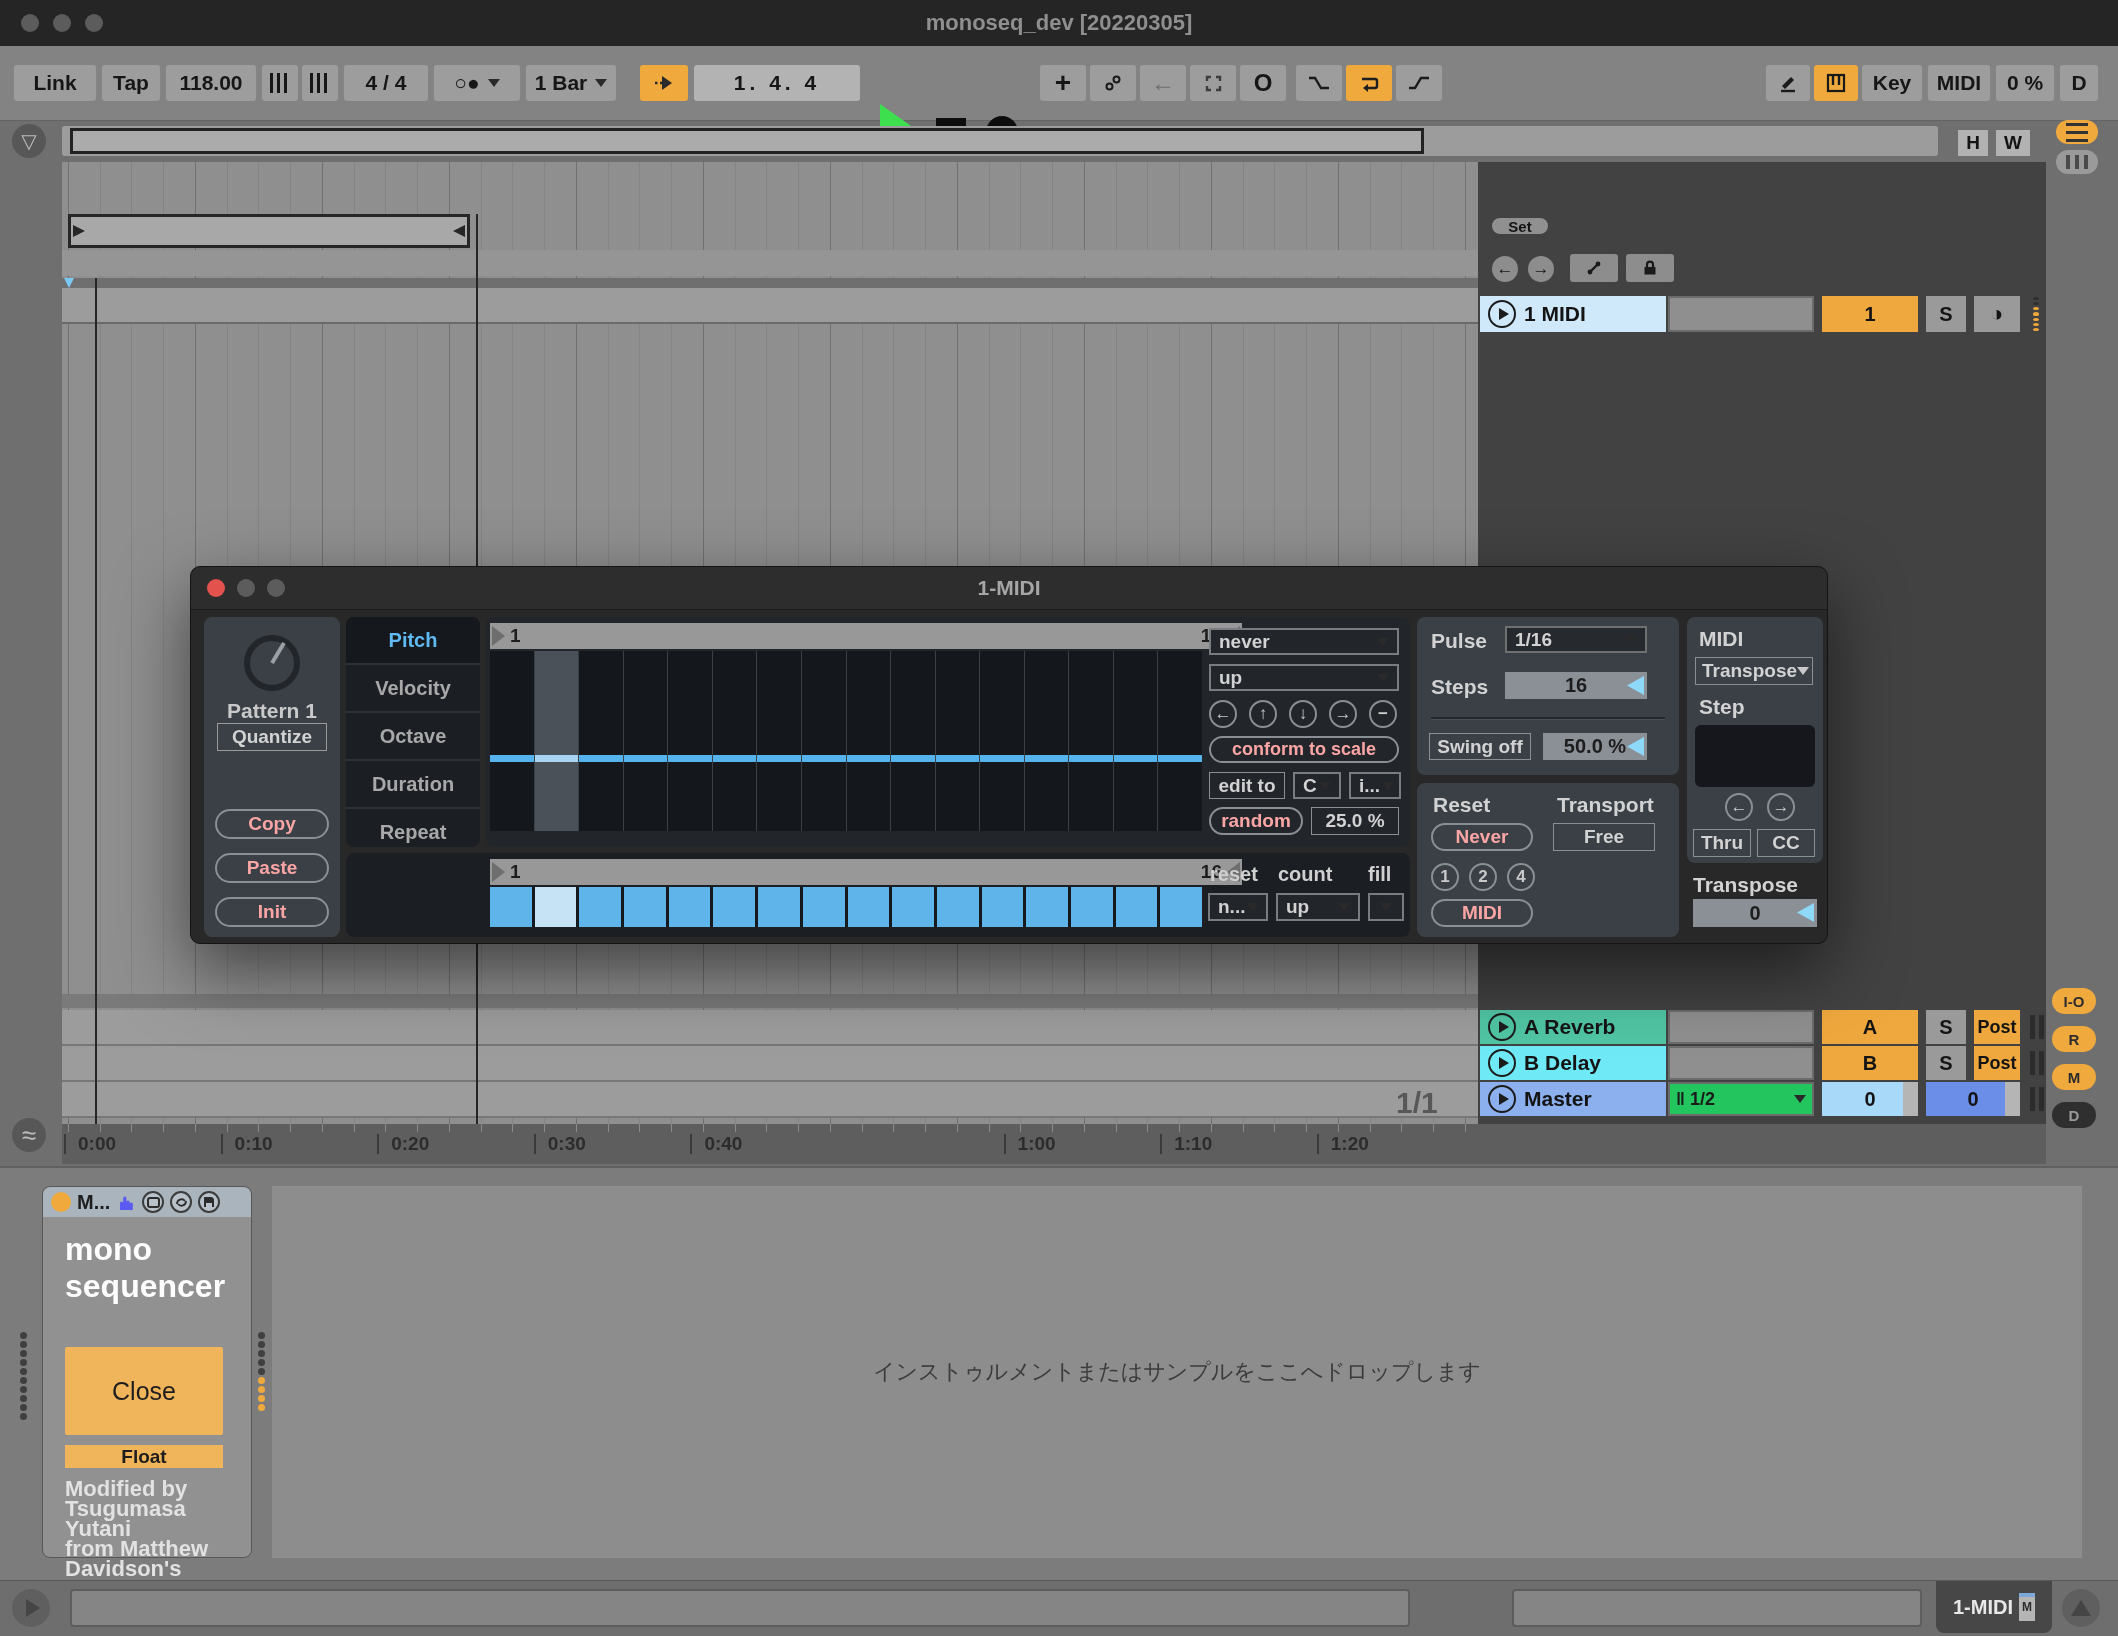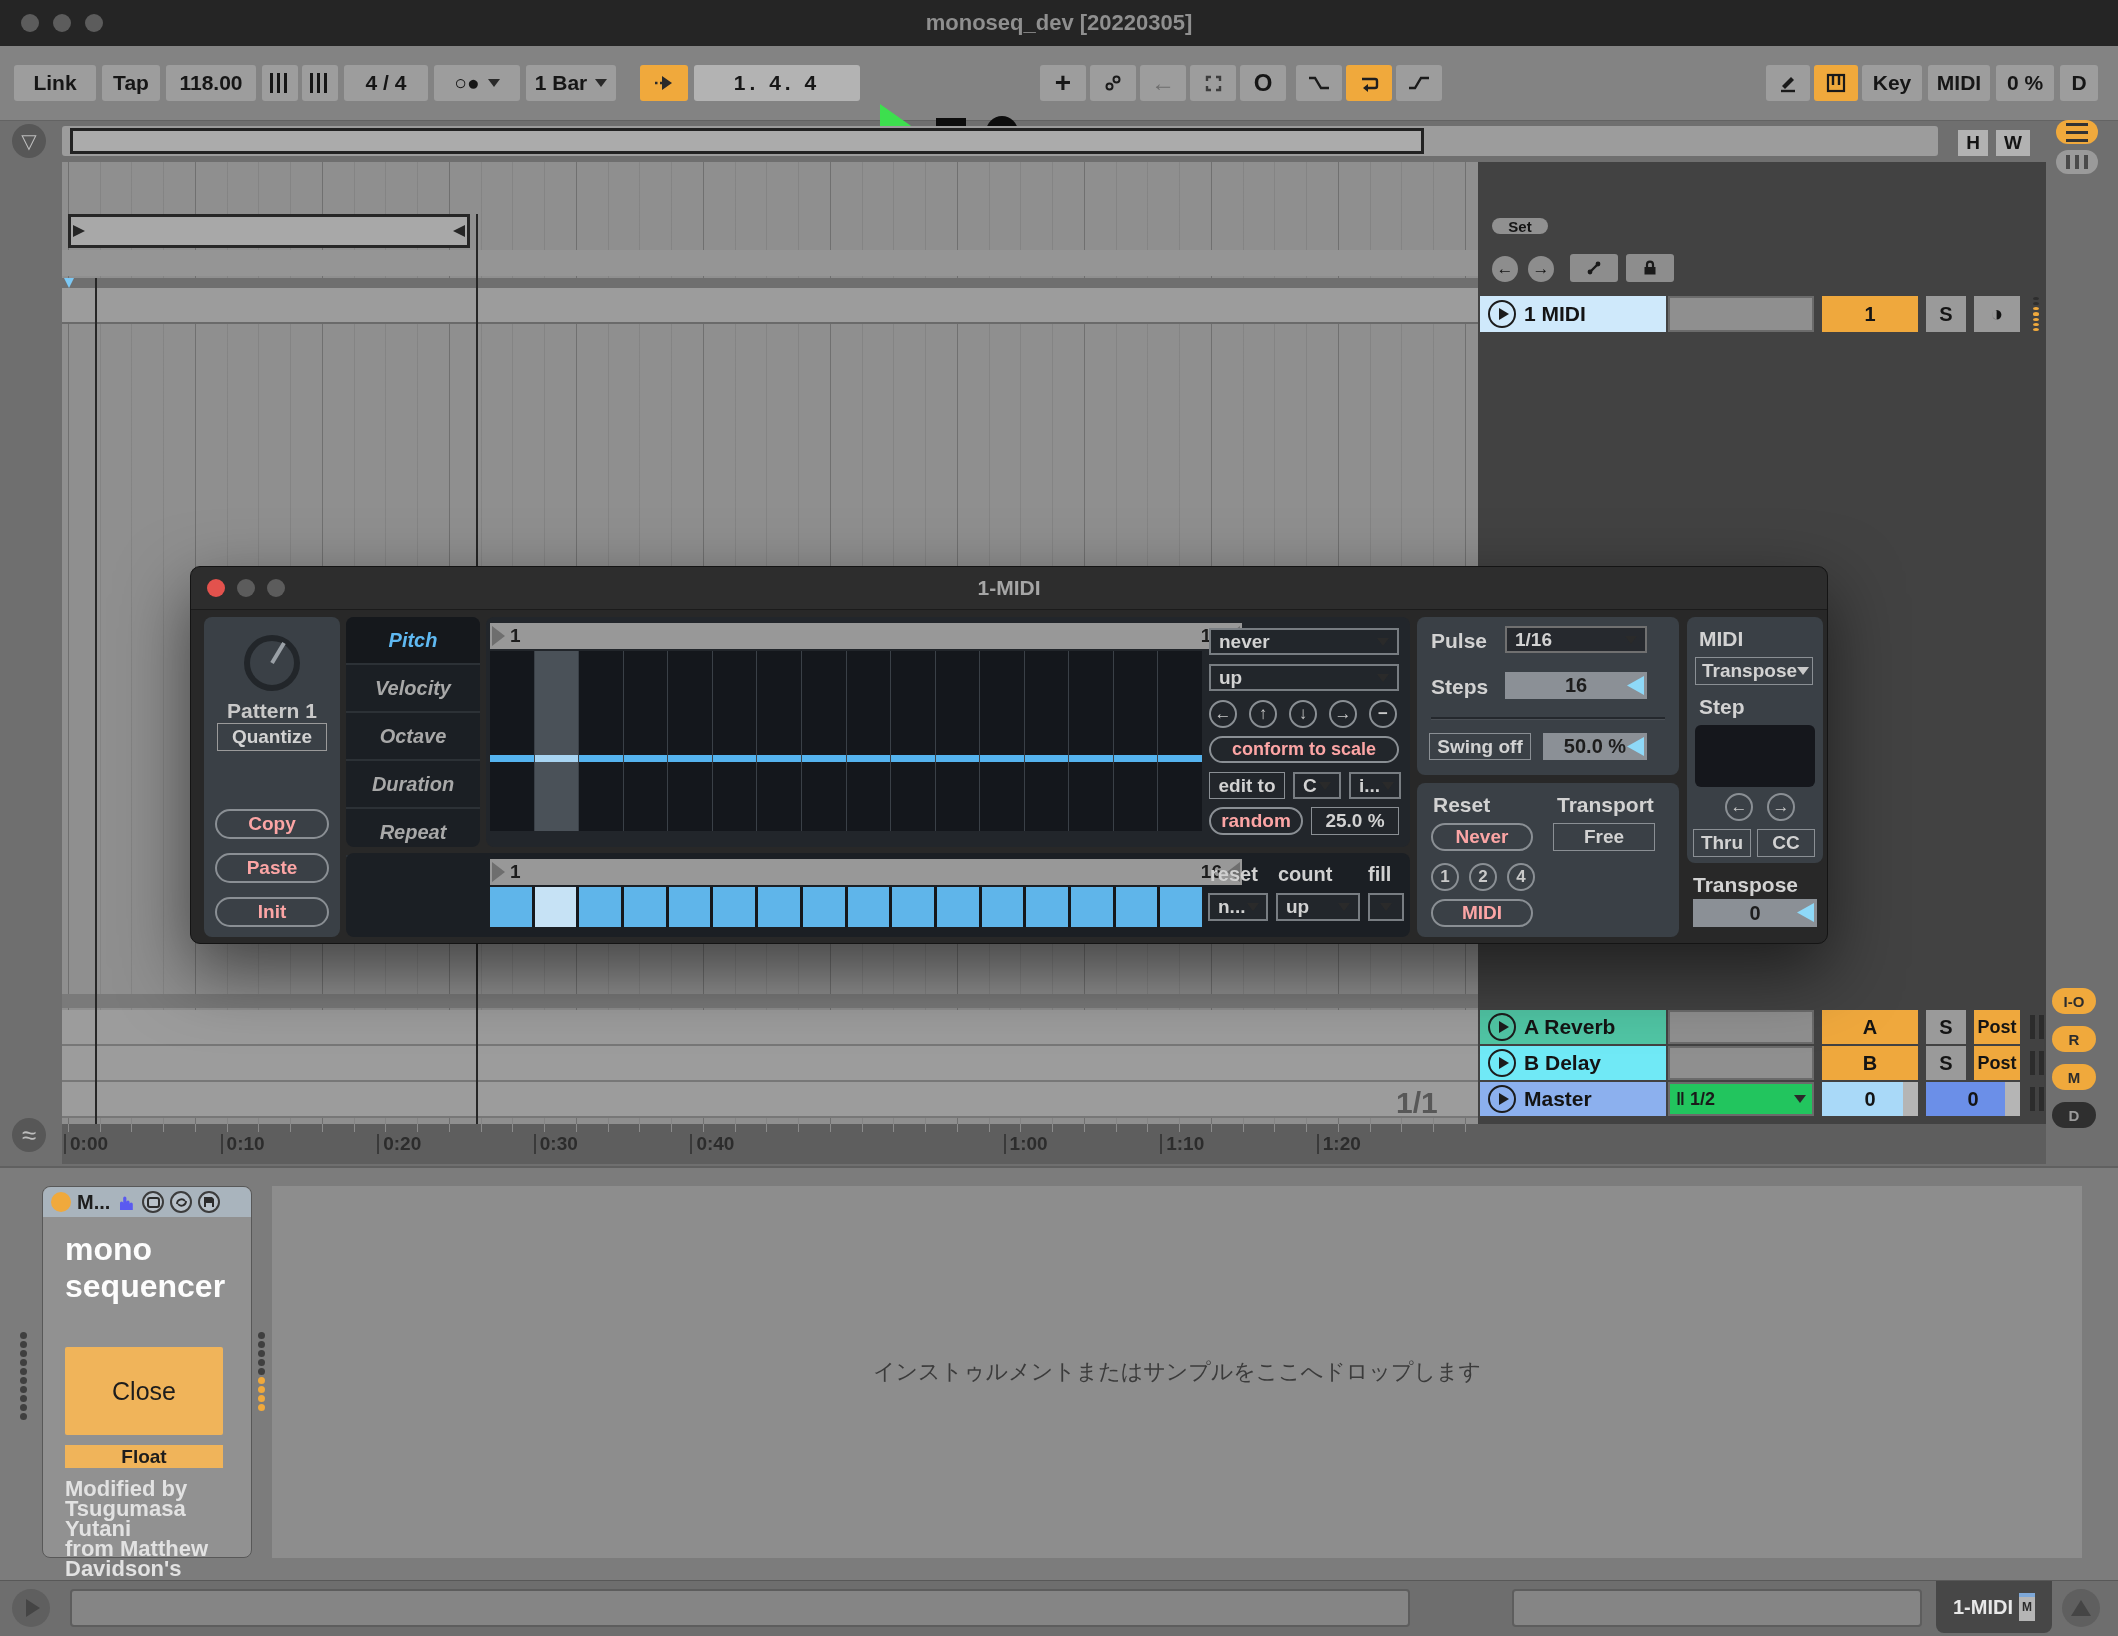--- a/index.html
+++ b/index.html
@@ -49,37 +49,37 @@
   .cell{position:absolute;top:0;height:100%;box-sizing:border-box;display:flex;align-items:center;}
   .namecell{left:2px;width:186px;padding-left:8px;gap:8px;font-weight:bold;font-size:21px;color:#141414;}
   .graybox{left:190px;width:146px;background:#8f8f8f;border:2px solid #6b6b6b;}
   .valbox{justify-content:center;font-weight:bold;font-size:20px;color:#141414;}
   .playci{width:24px;height:24px;border-radius:50%;border:2px solid #1c1c1c;display:flex;align-items:center;justify-content:center;flex:none;}
   .playci i{display:block;width:0;height:0;border-left:10px solid #1c1c1c;border-top:6px solid transparent;border-bottom:6px solid transparent;margin-left:3px;}
   .sideoval{left:2052px;width:44px;height:26px;border-radius:13px;background:#f0a93c;color:#2d2d2d;font-weight:bold;font-size:15px;display:flex;align-items:center;justify-content:center;}
   
   #truler{left:62px;top:1124px;width:1984px;height:40px;background:#5e5e5e;}
   #truler .ticks{position:absolute;left:6px;top:0;width:1416px;height:8px;background:repeating-linear-gradient(90deg,#8b8b8b 0 1px,transparent 1px 31.75px);}
-  .tlab{position:absolute;top:10px;color:#2c2c2c;font-size:19px;font-weight:600;border-left:2px solid #3a3a3a;padding-left:4px;line-height:20px;}
+  .tlab{position:absolute;top:10px;color:#2c2c2c;font-size:19px;font-weight:600;border-left:2px solid #3a3a3a;padding-left:12px;line-height:20px;}
   
   #seqwin{left:190px;top:566px;width:1636px;height:376px;background:#282828;border:1px solid #141414;border-radius:10px;box-shadow:0 26px 70px rgba(0,0,0,.55);z-index:50;}
   #seqtitle{left:0;top:0;width:100%;height:42px;background:#2d2d2d;border-bottom:1px solid #1b1b1b;border-radius:10px 10px 0 0;}
   #seqtitle .title{width:100%;text-align:center;line-height:42px;color:#a6a6a6;font-weight:bold;font-size:21px;}
   .panel{position:absolute;border-radius:8px;}
   .pA{background:#3a4046;}
   .pD{background:#1b1f24;}
   .wlabel{position:absolute;color:#d2d2d2;font-weight:bold;font-size:21px;}
   .pill{position:absolute;border:2px solid #8a8f94;border-radius:15px;color:#fca5a5;font-size:19px;font-weight:600;display:flex;align-items:center;justify-content:center;background:transparent;box-sizing:border-box;}
   .wbox{position:absolute;border:2px solid #8a8f94;color:#d2d2d2;font-size:19px;font-weight:600;display:flex;align-items:center;box-sizing:border-box;background:transparent;}
   .wbox .caret,.pill .caret{border-top-color:#c9c9c9;}
   .wdd{position:absolute;border:2px solid #787d82;background:#22262b;color:#d2d2d2;font-size:19px;font-weight:600;display:flex;align-items:center;box-sizing:border-box;padding:0 8px;justify-content:space-between;}
   .slider{position:absolute;background:#8b9096;color:#1d1d1d;font-size:20px;font-weight:bold;display:flex;align-items:center;justify-content:center;box-sizing:border-box;}
   .cyan-tri{position:absolute;right:3px;top:4px;width:17px;height:19px;background:#8ed9f8;clip-path:polygon(100% 0,0 50%,100% 100%);}
   .circbtn{position:absolute;width:28px;height:28px;border-radius:50%;border:2px solid #8a8f94;color:#c9c9c9;font-size:17px;font-weight:bold;display:flex;align-items:center;justify-content:center;box-sizing:border-box;}
-  #seqtabs .tab{height:46px;display:flex;align-items:center;justify-content:center;color:#a8a8a8;font-size:20px;font-weight:600;border-bottom:2px solid #2c3136;font-style:italic;}
+  #seqtabs .tab{height:46px;display:flex;align-items:center;justify-content:center;color:#a8a8a8;font-size:20px;font-weight:600;border-bottom:2px solid #2c3136;}
   #seqtabs .tab.active{color:#5fb9f2;background:#15181c;border-radius:8px 8px 0 0;}
   .gridheader{position:absolute;height:26px;background:#989898;color:#1d1d1d;font-weight:bold;font-size:19px;display:flex;align-items:center;justify-content:space-between;padding:0 20px;}
   .gh-tl{position:absolute;left:2px;top:3px;width:13px;height:20px;background:#6e6e6e;clip-path:polygon(0 0,100% 50%,0 100%);}
   .gh-tr{position:absolute;right:2px;top:3px;width:13px;height:20px;background:#6e6e6e;clip-path:polygon(100% 0,0 50%,100% 100%);}
   #seqgrid{position:absolute;display:flex;background:#14171c;}
   #seqgrid .col{flex:1;position:relative;border-right:1px solid #3a4047;}
   #seqgrid .col:last-child{border-right:none;}
   #seqgrid .col.cur{background:#4a5158;}
   #seqgrid .pbar{position:absolute;left:0;right:0;top:104px;height:7px;background:#55b3ee;}
   #seqgrid .col.cur .pbar{background:#a8d4f2;}

